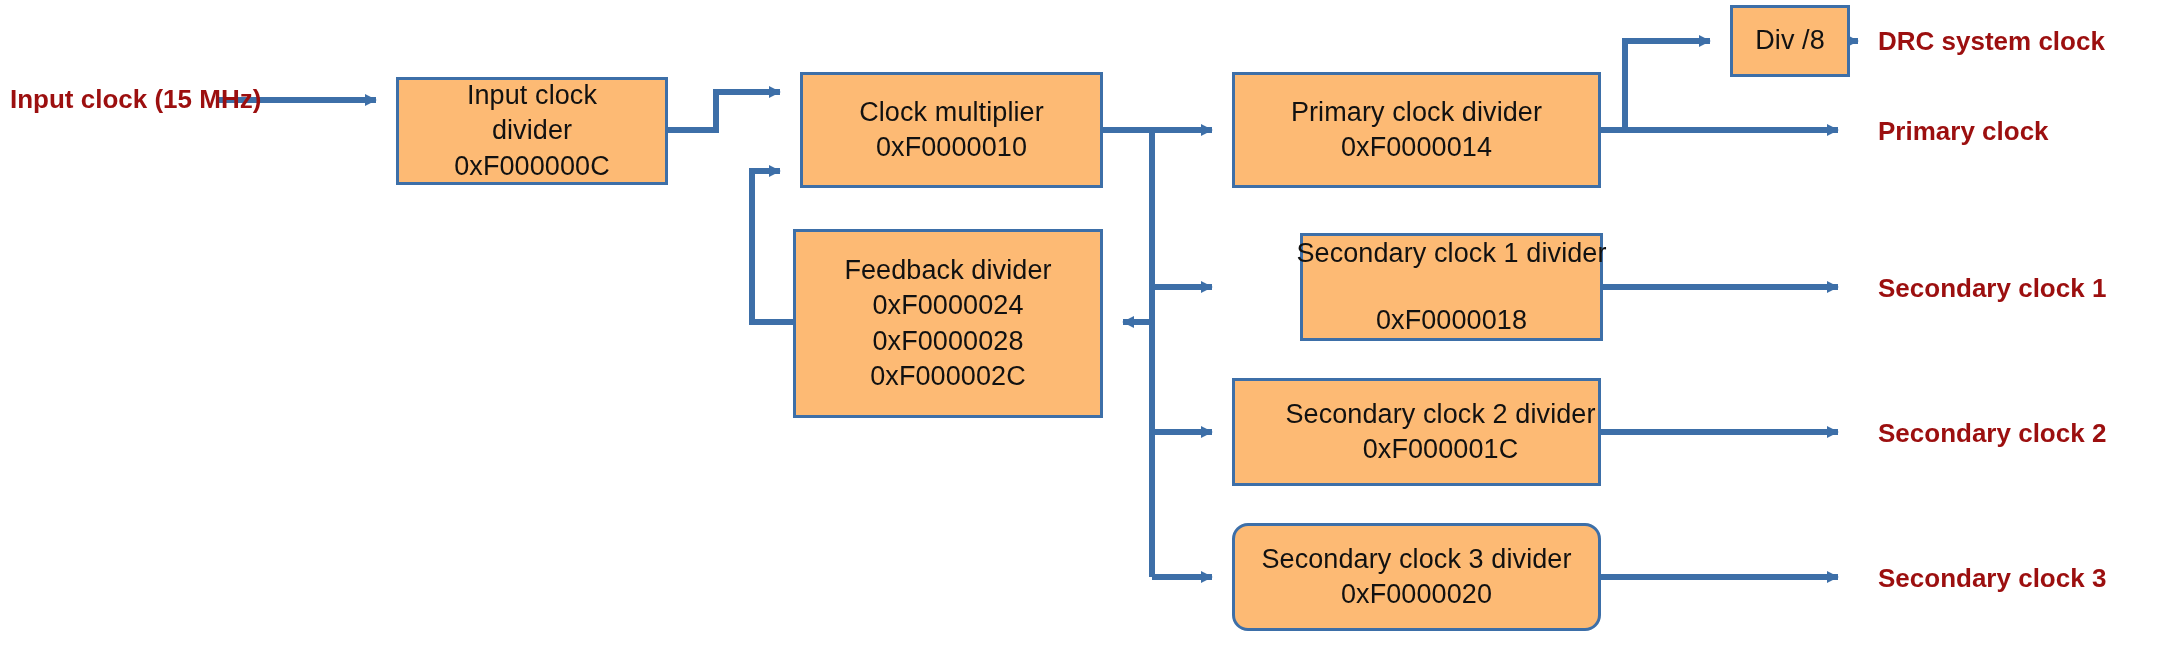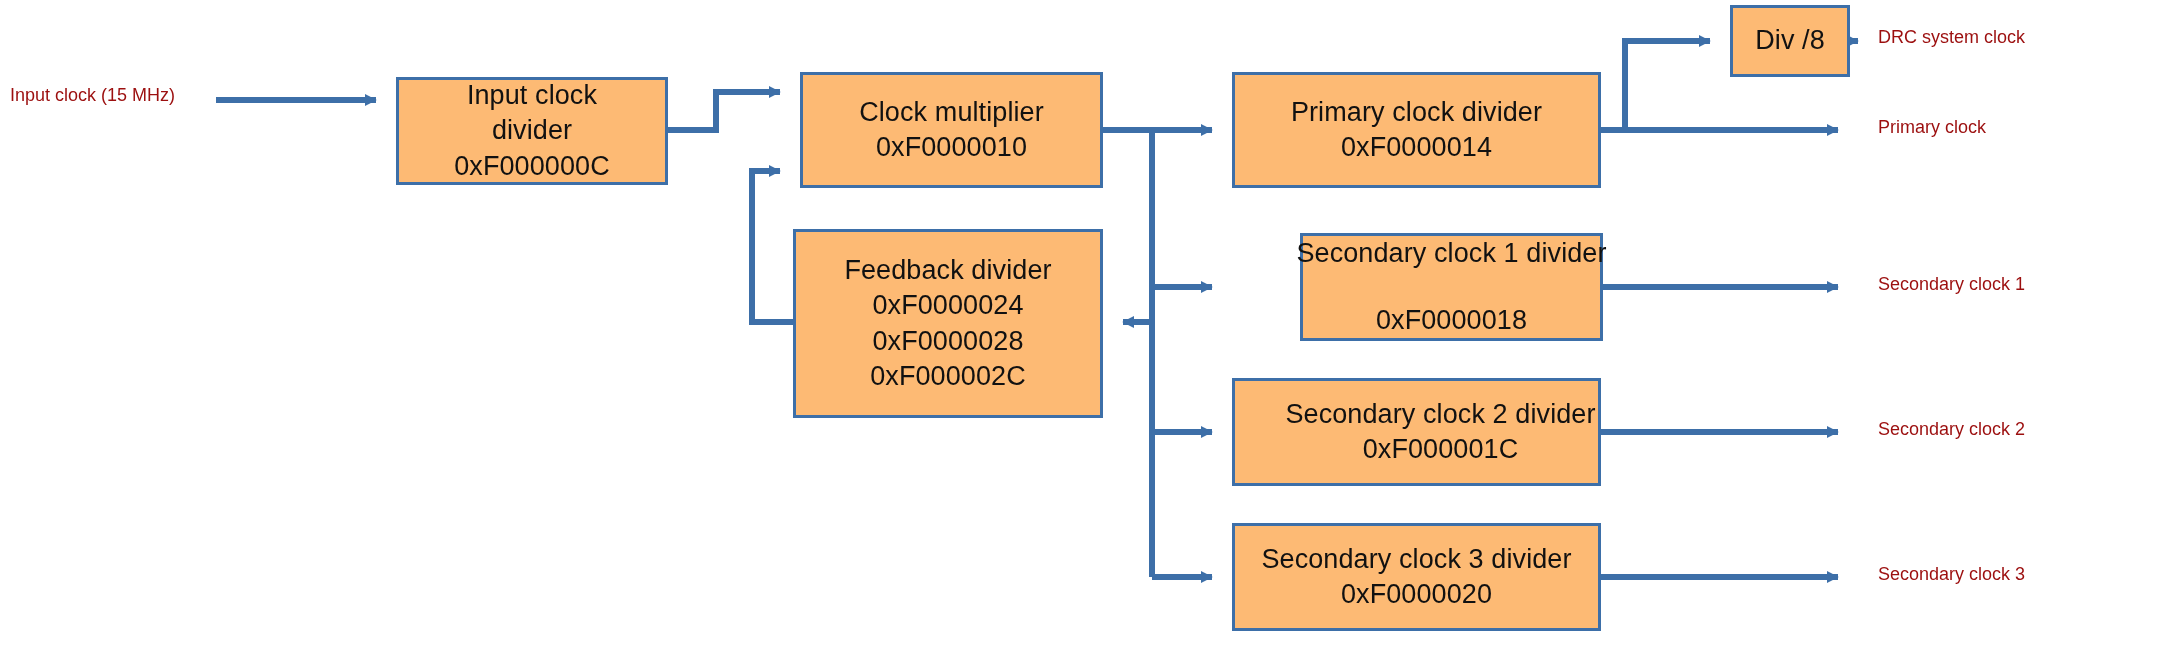--- a/index.html
+++ b/index.html
@@ -43,22 +43,22 @@
   .node .line {
     display: block;
     white-space: nowrap;
   }
   .node.small {
     font-size: 27px;
   }
   .edge-label {
     position: absolute;
     color: #9C0F0F;
-    font-size: 18px;
-    font-weight: normal;
+    font-size: 26px;
+    font-weight: bold;
     white-space: nowrap;
     line-height: 1;
   }
 </style>
 </head>
 <body>
 
 <div id="diagram">
 
   <svg class="wires" viewBox="0 0 2162 647" xmlns="http://www.w3.org/2000/svg">
@@ -128,21 +128,21 @@
   <div class="node" style="left:1300px; top:233px; width:303px; height:108px;justify-content:space-between;">
     <span class="line">Secondary clock 1 divider</span>
     <span class="line">0xF0000018</span>
   </div>
 
   <div class="node" style="left:1232px; top:378px; width:369px; height:108px;padding-left:48px;">
     <span class="line">Secondary clock 2 divider</span>
     <span class="line">0xF000001C</span>
   </div>
 
-  <div class="node" style="left:1232px; top:523px; width:369px; height:108px;">
+  <div class="node" style="left:1232px; top:523px; width:369px; height:108px;border-radius:16px;">
     <span class="line">Secondary clock 3 divider</span>
     <span class="line">0xF0000020</span>
   </div>
 
   <div class="edge-label" style="left:10px; top:86px;">Input clock (15 MHz)</div>
   <div class="edge-label" style="left:1878px; top:28px;">DRC system clock</div>
   <div class="edge-label" style="left:1878px; top:118px;">Primary clock</div>
   <div class="edge-label" style="left:1878px; top:275px;">Secondary clock 1</div>
   <div class="edge-label" style="left:1878px; top:420px;">Secondary clock 2</div>
   <div class="edge-label" style="left:1878px; top:565px;">Secondary clock 3</div>

